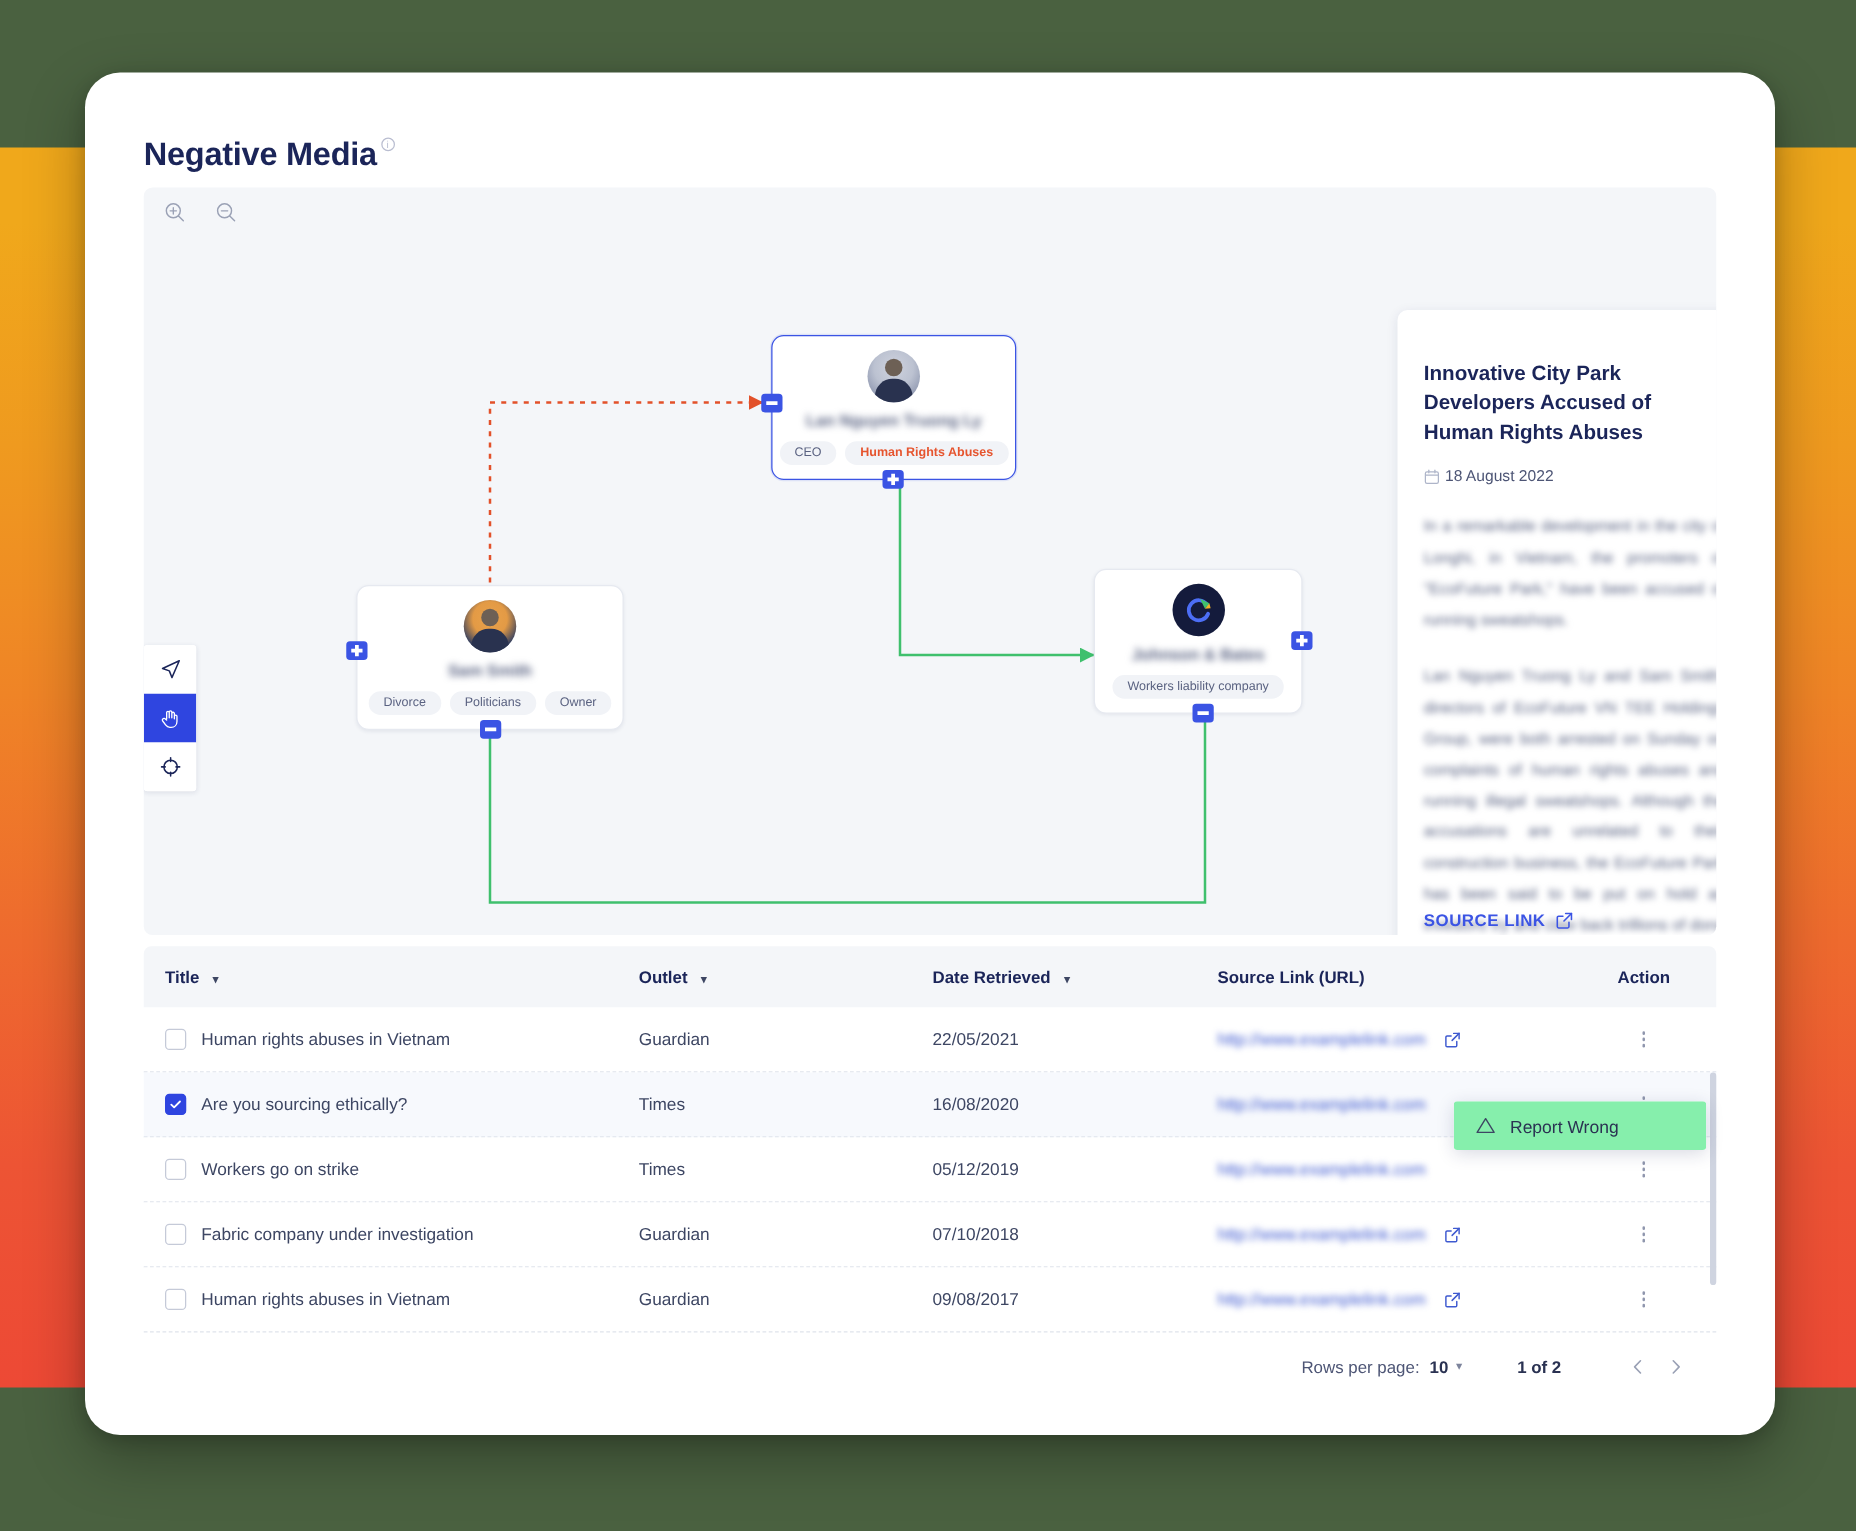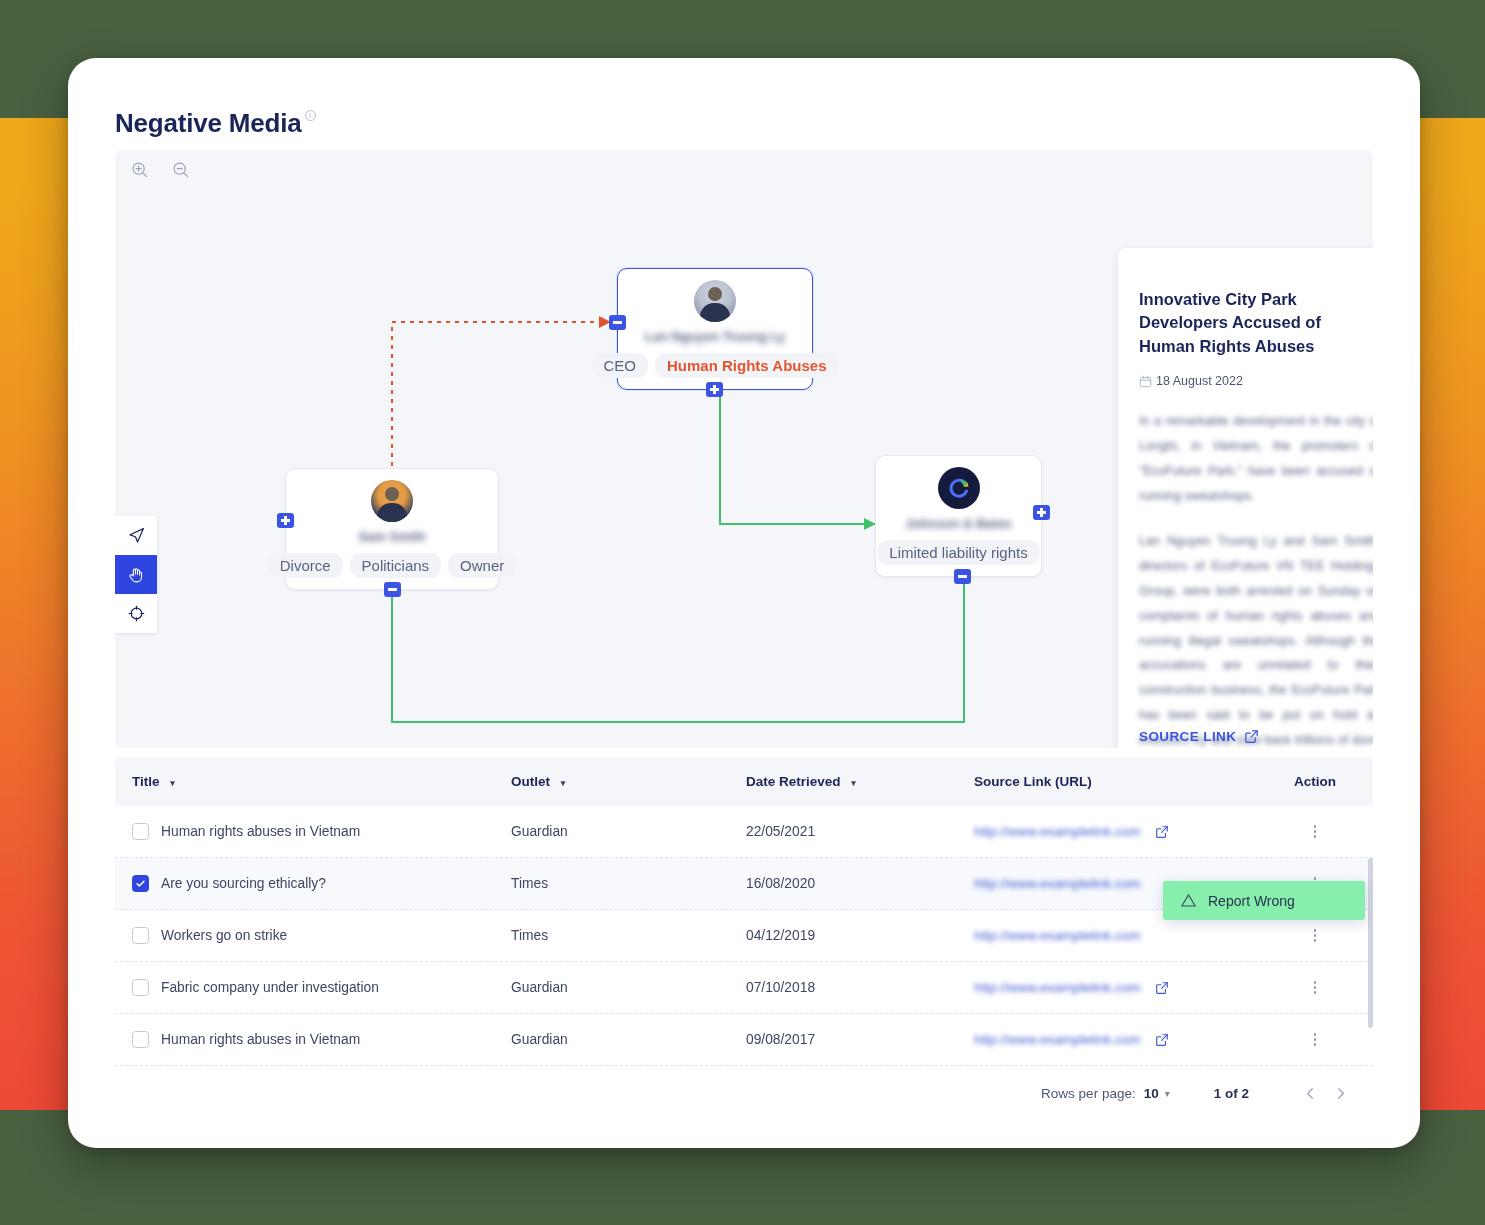--- a/index.html
+++ b/index.html
@@ -142,21 +142,21 @@
     white-space: nowrap;
   }
   .node-tags {
     display: flex; gap: 7px; margin-top: 9px; margin-bottom: 11px;
     padding: 0 12px;
   }
   .tag {
     background: #f1f3f7;
     border-radius: 11px;
     padding: 4px 12px;
-    font-size: 15px;
+    font-size: 10px;
     color: #5a6281;
     white-space: nowrap;
   }
   .tag.danger { color: #e6552f; font-weight: 600; }
   
   .handle {
     position: absolute;
     width: 17px; height: 15px;
     background: #3b54e4;
     border-radius: 3px;
@@ -391,21 +391,21 @@
     <div class="node" style="left:760px; top:305px; width:167px;">
       <div class="node-avatar company">
         <svg width="26" height="26" viewBox="0 0 26 26">
           <path d="M19.5 8.5 A8 8 0 1 0 20.5 16" stroke="#4c6ef5" stroke-width="3" fill="none" stroke-linecap="round"></path>
           <path d="M14 4 L21.5 7.5 L18 12 Z" fill="#3fc06d"></path>
           <path d="M18 12 L21.5 7.5 L22.5 11.5 Z" fill="#f0b429"></path>
         </svg>
       </div>
       <div class="node-name">Johnson &amp; Bates</div>
       <div class="node-tags">
-        <span class="tag">Limited liability rights</span>
+        <span class="tag">Workers liability company</span>
       </div>
       <div class="handle plus" style="right:-9px; top:49px;"></div>
       <div class="handle minus" style="left:78px; bottom:-8px;"></div>
     </div>
 
     <div id="tool-palette">
       <div class="tool-btn">
         <svg width="19" height="19" viewBox="0 0 22 22" fill="none">
           <path d="M19 3 L3.5 10.2 L9.8 12.4 L12.2 18.6 Z" stroke="#1b2559" stroke-width="1.4" stroke-linejoin="round" fill="none"></path>
         </svg>
@@ -522,21 +522,21 @@
             </span>
         </div>
       </div>
 
       <div class="t-row">
         <div class="col-title cell-title">
           <span class="row-check"></span>
           <span>Workers go on strike</span>
         </div>
         <div class="col-outlet">Times</div>
-        <div class="col-date">04/12/2019</div>
+        <div class="col-date">05/12/2019</div>
         <div class="col-url url-cell">
           <span class="url-text">http://www.examplelink.com</span>
         </div>
         <div class="col-action">
           <span class="kebab">
               <i></i>
               <i></i>
               <i></i>
             </span>
         </div>

